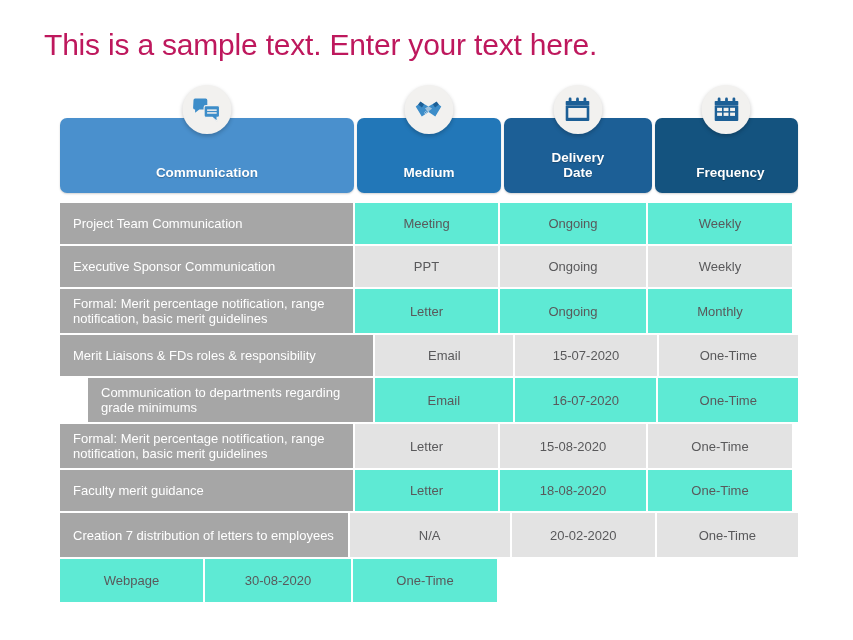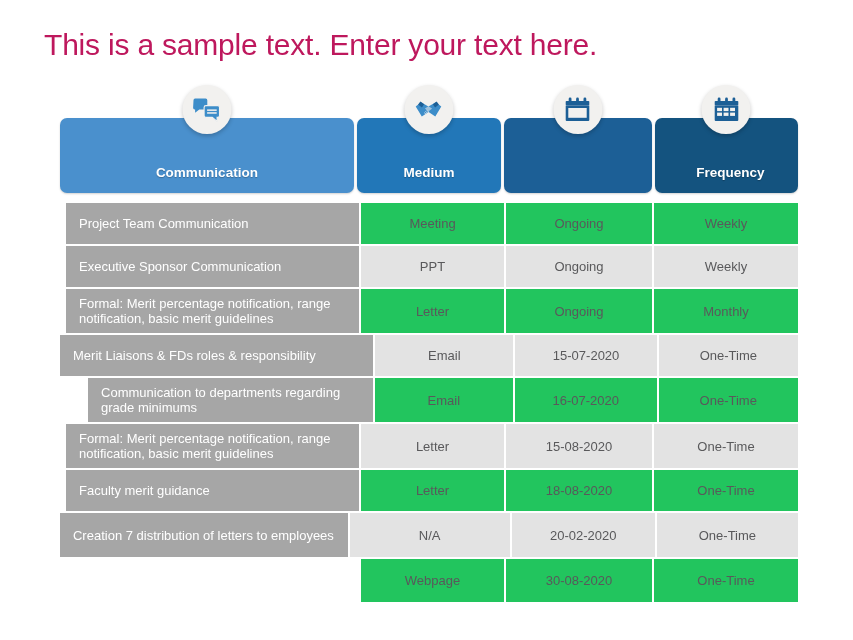--- a/index.html
+++ b/index.html
@@ -92,21 +92,20 @@
   
   #table-body {
     position: absolute;
     left: 0;
     top: 118px;
     width: 738px;
   }
   .row {
     display: flex;
     width: 738px;
-    justify-content: flex-end;
   }
   .cell {
     box-sizing: border-box;
     display: flex;
     align-items: center;
     font-size: 13px;
     color: #59595b;
     border-bottom: 2px solid #ffffff;
     border-right: 2px solid #ffffff;
   }
@@ -117,21 +116,21 @@
     padding-right: 8px;
     justify-content: flex-start;
     line-height: 15px;
   }
   .cell.c1, .cell.c2, .cell.c3 {
     justify-content: center;
     text-align: center;
   }
   .row.even .cell.c1,
   .row.even .cell.c2,
-  .row.even .cell.c3 { background: #22c55e; }
+  .row.even .cell.c3 { background: #5eead4; }
   .row.odd .cell.c1,
   .row.odd .cell.c2,
   .row.odd .cell.c3 { background: #e3e3e3; }
   .cell.c3 { border-right: none; }
   .row:last-child .cell { border-bottom: none; }
 </style>
 </head>
 <body>
 
 <div id="slide-title">This is a sample text. Enter your text here.</div>
@@ -174,20 +173,22 @@
             <g fill="#1c5f96">
               <rect x="4.2" y="0.6" width="2.8" height="5" rx="1.3"></rect>
               <rect x="11.6" y="0.6" width="2.8" height="5" rx="1.3"></rect>
               <rect x="19.0" y="0.6" width="2.8" height="5" rx="1.3"></rect>
               <rect x="1.2" y="4.0" width="23.6" height="4.4" rx="0.8"></rect>
               <path d="M1.2 8.4 h23.6 v14.6 a1 1 0 0 1-1 1 h-21.6 a1 1 0 0 1-1-1 z"></path>
             </g>
             <rect x="3.8" y="11.0" width="18.4" height="9.8" fill="#f2f1ef"></rect>
           </svg>
         </div>
+        <div class="hdr-label">Delivery
+Date</div>
       </div>
       <div class="hdr-cell" style="width: 144px; background: rgb(20, 83, 127);">
         <div class="icon-badge">
           <svg width="26" height="25" viewBox="0 0 26 25">
             <g fill="#1c5f96">
               <rect x="4.2" y="0.6" width="2.8" height="5" rx="1.3"></rect>
               <rect x="11.6" y="0.6" width="2.8" height="5" rx="1.3"></rect>
               <rect x="19.0" y="0.6" width="2.8" height="5" rx="1.3"></rect>
               <rect x="1.2" y="4.0" width="23.6" height="4.4" rx="0.8"></rect>
               <path d="M1.2 8.4 h23.6 v14.6 a1 1 0 0 1-1 1 h-21.6 a1 1 0 0 1-1-1 z"></path>

